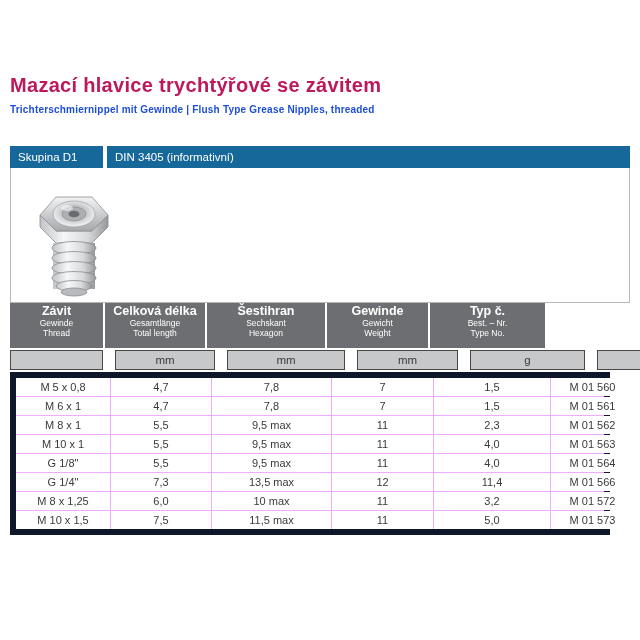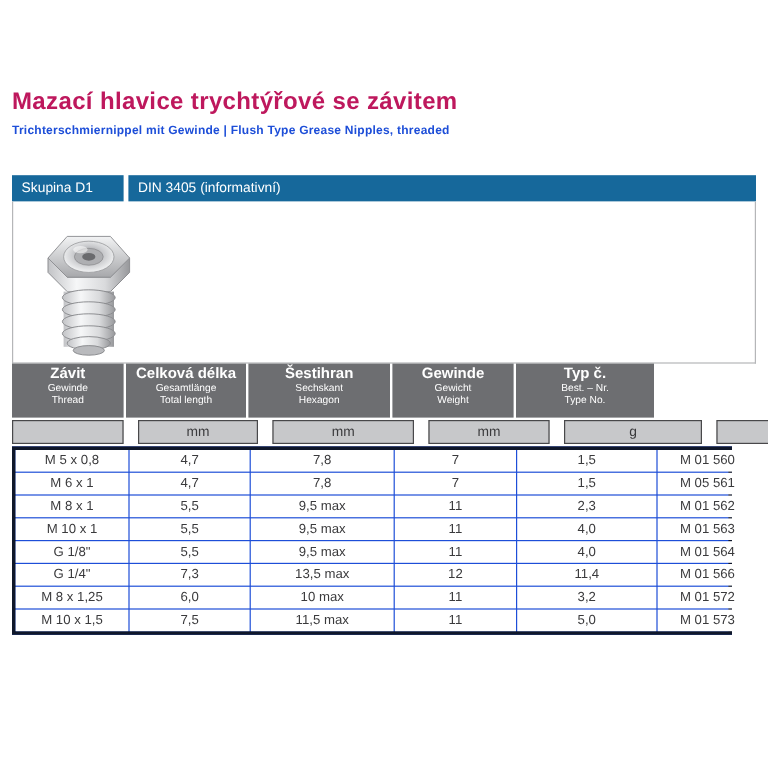--- a/index.html
+++ b/index.html
@@ -28,21 +28,21 @@
   .th-cz{font-size:12.5px;font-weight:700;line-height:14px;margin-top:1px;}
   .th-sub{font-size:8.5px;font-weight:400;line-height:10px;}
 
   .tunits{position:absolute;left:10px;top:350px;width:620px;display:grid;
           grid-template-columns:93px 100px 118px 101px 115px 83px;gap:12px;}
   .tu{background:#C7C8CA;border:1px solid #48484A;height:20px;box-sizing:border-box;
       text-align:center;font-size:11.5px;line-height:18px;color:#3A3A3C;}
 
   .tdata{position:absolute;left:10px;top:372px;width:600px;display:grid;
          grid-template-columns:94px 100px 119px 101px 116px 83px;gap:1px;
-         background:#1d4ed8;border:3px solid #0f172a;box-sizing:border-box;}
+         background:#f0abfc;border:6px solid #0f172a;box-sizing:border-box;}
   .trow{display:contents;}
   .td{background:#fff;height:18px;line-height:18px;text-align:center;
       font-size:11px;color:#3A3A3C;white-space:nowrap;overflow:hidden;}
 </style>
 </head>
 <body>
 
 <div class="page">
 
   <div class="title">Mazací hlavice trychtýřové se závitem</div>
@@ -138,21 +138,21 @@
       <div class="td">7</div>
       <div class="td">1,5</div>
       <div class="td">M 01 560</div>
     </div>
     <div class="trow">
       <div class="td">M 6 x 1</div>
       <div class="td">4,7</div>
       <div class="td">7,8</div>
       <div class="td">7</div>
       <div class="td">1,5</div>
-      <div class="td">M 05 561</div>
+      <div class="td">M 01 561</div>
     </div>
     <div class="trow">
       <div class="td">M 8 x 1</div>
       <div class="td">5,5</div>
       <div class="td">9,5 max</div>
       <div class="td">11</div>
       <div class="td">2,3</div>
       <div class="td">M 01 562</div>
     </div>
     <div class="trow">

